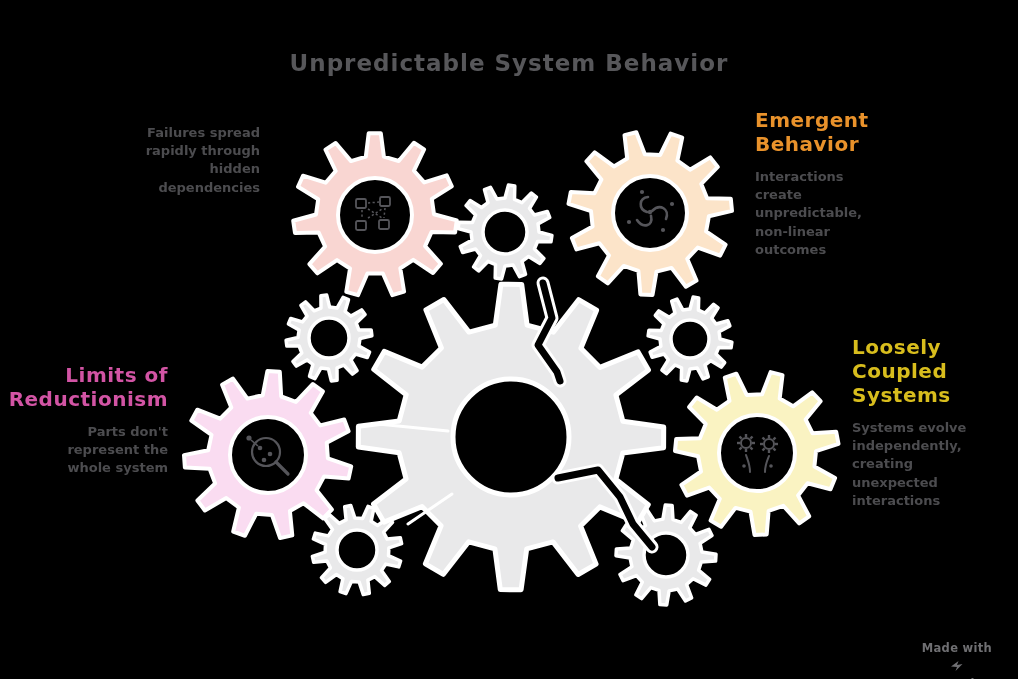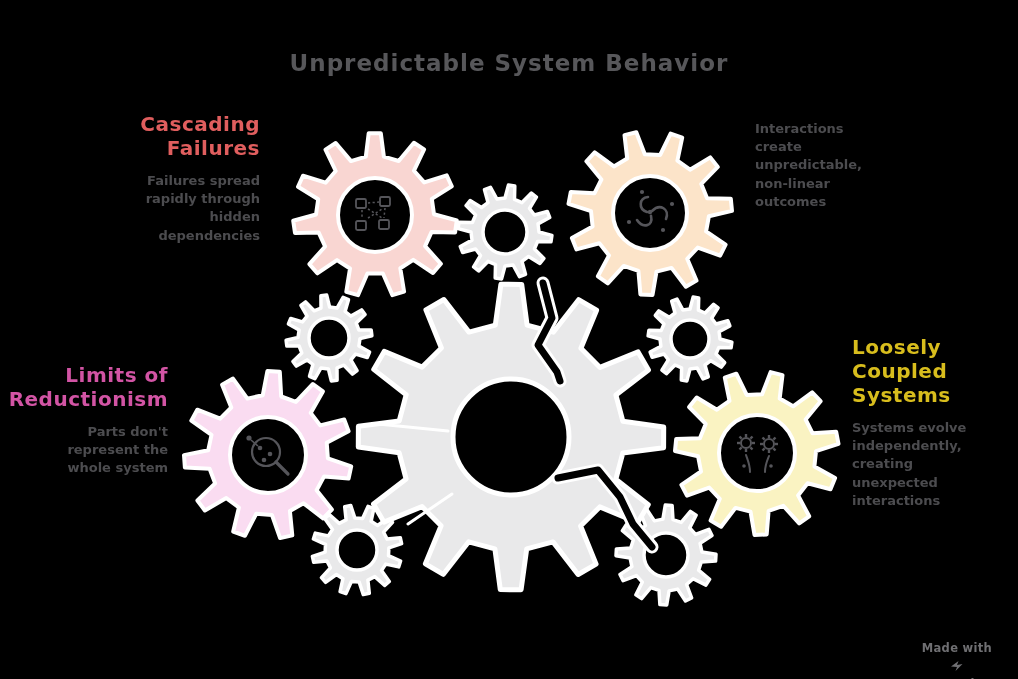--- a/index.html
+++ b/index.html
@@ -123,29 +123,29 @@
         </g>
       </g>
       <path d="M -7,19 C -7,12 -9,8 -11,2" stroke-linecap="round"></path>
       <path d="M 8,19 C 8,12 10,8 12,3" stroke-linecap="round"></path>
       <circle cx="-13" cy="13" r="1.8" fill="#55555a" stroke="none"></circle>
       <circle cx="14" cy="13" r="1.8" fill="#55555a" stroke="none"></circle>
     </g>
   </svg>
 
   <div class="label-block align-right pos-cascading">
-    <div class="block-title" style="color: rgb(224, 94, 94);">Cascading
-Failures</div>
     <div class="block-desc" style="color: rgb(76, 76, 79);">Failures spread
 rapidly through
 hidden
 dependencies</div>
   </div>
 
   <div class="label-block align-left pos-emergent">
+    <div class="block-title" style="color: rgb(233, 146, 43);">Emergent
+Behavior</div>
     <div class="block-desc" style="color: rgb(76, 76, 79);">Interactions
 create
 unpredictable,
 non-linear
 outcomes</div>
   </div>
 
   <div class="label-block align-right pos-limits">
     <div class="block-title" style="color: rgb(210, 84, 164);">Limits of
 Reductionism</div>

